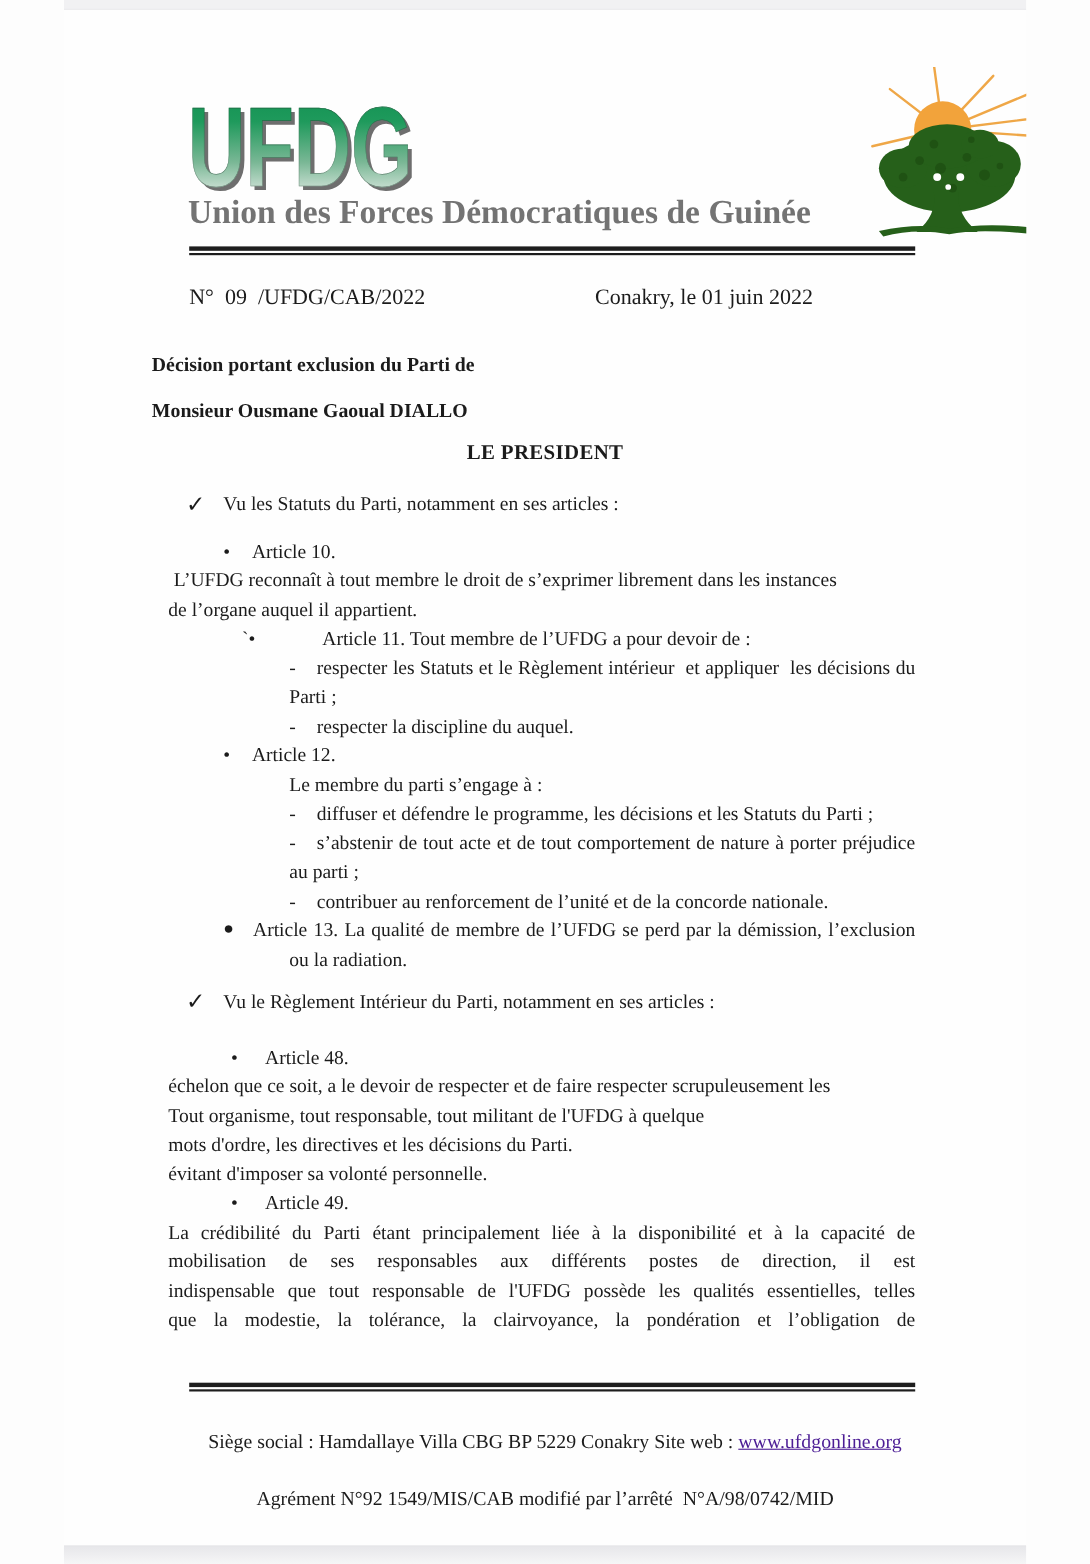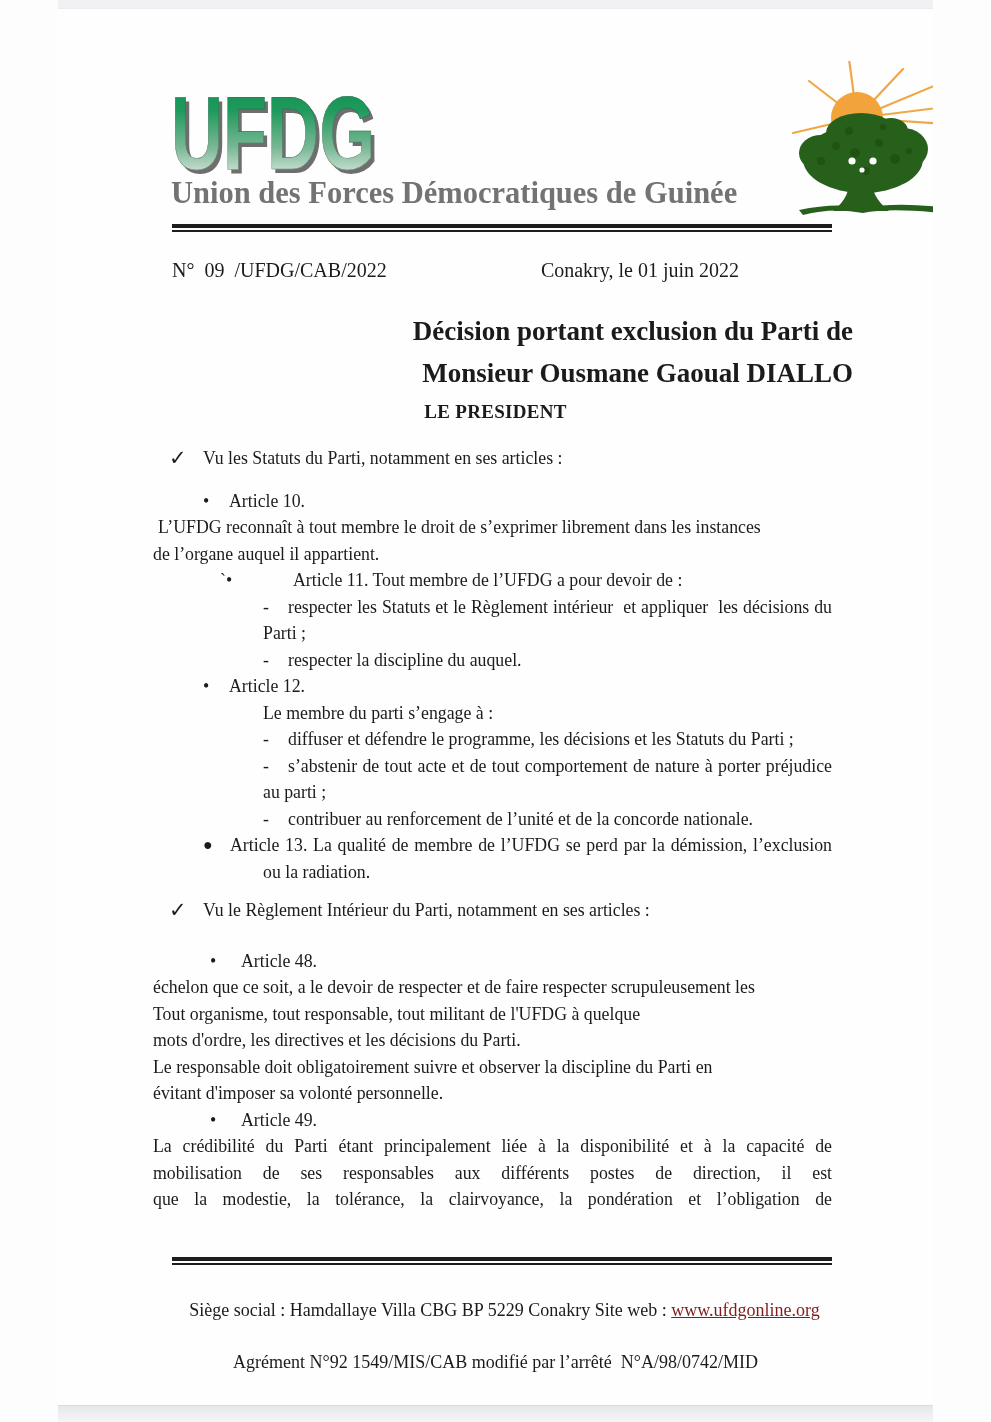--- a/index.html
+++ b/index.html
@@ -19,21 +19,21 @@
     -webkit-background-clip:text;background-clip:text;color:transparent;
     -webkit-text-stroke:0.6px rgba(40,70,55,.55);}
   .org-name{margin-top:2px;font-weight:700;font-size:30.5px;line-height:1.05;color:#737373;}
   .tree-logo{position:absolute;right:-28px;top:-32px;}
 
   .double-rule{margin:3px 101px 0 114px;height:2px;border-top:4px solid #1d1d1d;border-bottom:2px solid #1d1d1d;}
 
   .ref-row{display:flex;justify-content:space-between;margin:26px 194px 0 114px;
     font-size:20px;line-height:24px;white-space:pre;}
 
-  .doc-title{text-align:right;font-weight:700;font-size:27px;line-height:26px;margin:36px 80px 0 80px;}
+  .doc-title{text-align:left;font-weight:700;font-size:18px;line-height:26px;margin:36px 80px 0 80px;}
   .doc-title.second{margin-top:16px;}
   .subtitle{text-align:center;font-weight:700;font-size:19px;line-height:22px;margin-top:15px;letter-spacing:.3px;}
 
   
   .doc-body{margin:22px 101px 0 95px;}
   .bl{display:flex;font-size:17.8px;line-height:26.5px;}
   .mk{flex:0 0 auto;white-space:pre;}
   .tx{white-space:pre-wrap;}
   .j .tx{flex:1 1 auto;text-align:justify;text-align-last:justify;}
   .check{padding-left:16px;}
@@ -45,21 +45,21 @@
   .dash{padding-left:110px;}   .dash .mk{width:25px;}
   .cont{padding-left:110px;}   .cont .mk{width:0;}
   .flush{padding-left:5px;}    .flush .mk{width:0;}
   .flush0{padding-left:0;}     .flush0 .mk{width:0;}
   .gap{height:16px;} .gap2{height:12px;} .gap3{height:24px;}
 
   
   .footer-rule{margin-top:44px;}
   .footer-line{margin:0 101px;text-align:center;font-size:18px;line-height:26px;white-space:pre;}
   .footer-line.first{margin-top:6px;}
-  a.site-link{color:#7f1d1d;text-decoration:underline;cursor:pointer;}
+  a.site-link{color:#4c1d95;text-decoration:underline;cursor:pointer;}
 </style>
 </head>
 <body>
 
 <div class="page">
   <div class="edge-top"></div>
 
   <div class="header">
     <div class="ufdg-logo">
       <span class="lg-shadow">UFDG</span>
@@ -200,37 +200,37 @@
       <div class="bl flush0">
         <span class="mk"></span>
         <span class="tx">Tout organisme, tout responsable, tout militant de l'UFDG à quelque</span>
       </div>
       <div class="bl flush0">
         <span class="mk"></span>
         <span class="tx">mots d'ordre, les directives et les décisions du Parti.</span>
       </div>
       <div class="bl flush0">
         <span class="mk"></span>
-        <span class="tx">Le responsable doit obligatoirement suivre et observer la discipline du Parti en</span>
-      </div>
-      <div class="bl flush0">
-        <span class="mk"></span>
         <span class="tx">évitant d'imposer sa volonté personnelle.</span>
       </div>
       <div class="bl b48">
         <span class="mk">•</span>
         <span class="tx">Article 49.</span>
       </div>
       <div class="bl flush0 j">
         <span class="mk"></span>
         <span class="tx">La crédibilité du Parti étant principalement liée à la disponibilité et à la capacité de</span>
       </div>
       <div class="bl flush0 j">
         <span class="mk"></span>
         <span class="tx">mobilisation de ses responsables aux différents postes de direction, il est</span>
+      </div>
+      <div class="bl flush0 j">
+        <span class="mk"></span>
+        <span class="tx">indispensable que tout responsable de l'UFDG possède les qualités essentielles, telles</span>
       </div>
       <div class="bl flush0 j">
         <span class="mk"></span>
         <span class="tx">que la modestie, la tolérance, la clairvoyance, la pondération et l’obligation de</span>
       </div>
     </div>
 
   <div class="double-rule footer-rule"></div>
   <div class="footer-line first">
     <span>Siège social : Hamdallaye Villa CBG BP 5229 Conakry Site web : </span><a class="site-link">www.ufdgonline.org</a>

